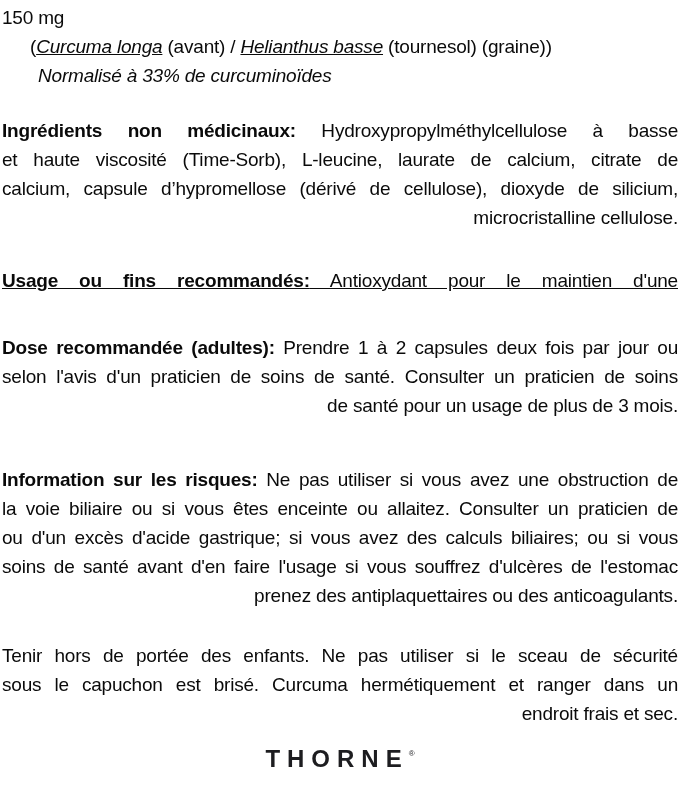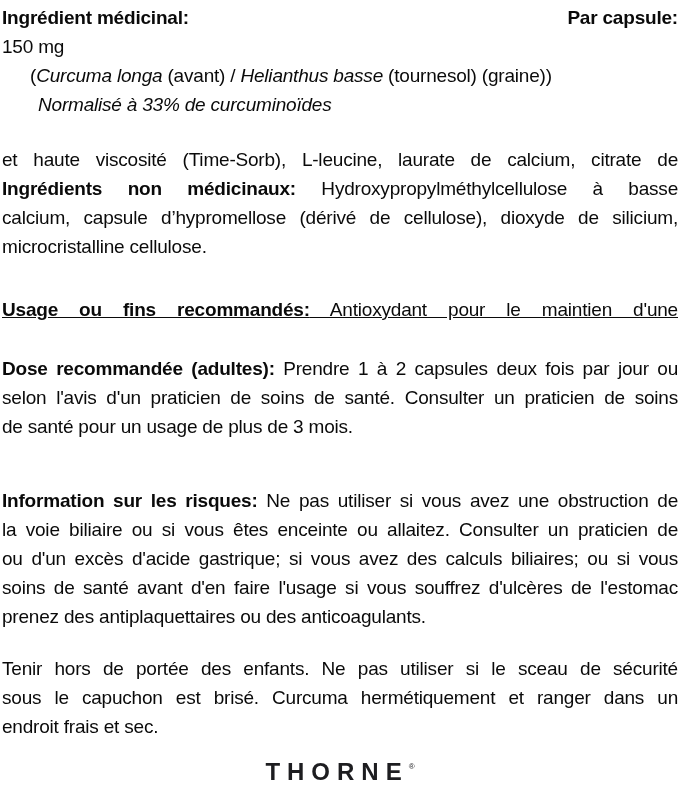--- a/index.html
+++ b/index.html
@@ -10,57 +10,53 @@
     color: #0a0a0a;
   }
   .label {
     width: 679px; height: 805px;
     padding: 3px 1px 0 2px;
     font-size: 19px; line-height: 29px; letter-spacing: -0.2px;
     font-stretch: condensed;
   }
   .row { display: flex; justify-content: space-between; align-items: baseline; }
   strong { font-weight: 700; }
-  i { font-style: italic; }
+  i { font-style: italic; text-decoration: underline; }
   .indent1 { padding-left: 28px; }
   .indent2 { padding-left: 36px; font-style: italic; }
   .jl { text-align: justify; text-align-last: justify; }
-  .ll { text-align: left; }
+  .ll { text-align: right; }
   .mt-nm { margin-top: 26px; }
   .mt-us { margin-top: 34px; text-decoration: underline; }
-  .mt-do { margin-top: 30px; }
+  .mt-do { margin-top: 38px; }
   .mt-ri { margin-top: 45px; }
-  .mt-st { margin-top: 23px; }
+  .mt-st { margin-top: 31px; }
   .brand { margin-top: 13px; text-align: center; line-height: 26px; }
   .brandname {
     font-weight: 700; font-size: 24px; letter-spacing: 7px;
     color: #1d1d20; text-indent: 7px;
   }
   .reg { font-size: 8px; vertical-align: 11px; letter-spacing: 0; color: #1d1d20; }
 </style>
 </head>
 <body>
 
 <div class="label">
 
   <header>
     <div class="row">
-      <strong>Ingrédient médicinal:</strong>
-      <strong>Par capsule:</strong>
-    </div>
-    <div class="row">
       <span>150 mg</span>
     </div>
     <div class="indent1"><span>(</span><i>Curcuma longa</i><span> (avant) / </span><i>Helianthus basse</i><span> (tournesol) (graine))</span></div>
     <div class="indent2">Normalisé à 33% de curcuminoïdes</div>
   </header>
 
   <section class="mt-nm">
+    <div class="jl"><strong>Ingrédients non médicinaux:</strong><span> Hydroxypropylméthylcellulose à basse</span></div>
     <div class="jl">et haute viscosité (Time-Sorb), L-leucine, laurate de calcium, citrate de</div>
-    <div class="jl"><strong>Ingrédients non médicinaux:</strong><span> Hydroxypropylméthylcellulose à basse</span></div>
     <div class="jl">calcium, capsule d’hypromellose (dérivé de cellulose), dioxyde de silicium,</div>
     <div class="ll">microcristalline cellulose.</div>
   </section>
 
   <section class="mt-us">
     <div class="jl"><strong>Usage ou fins recommandés:</strong><span> Antioxydant pour le maintien d'une</span></div>
   </section>
 
   <section class="mt-do">
     <div class="jl"><strong>Dose recommandée (adultes):</strong><span> Prendre 1 à 2 capsules deux fois par jour ou</span></div>

